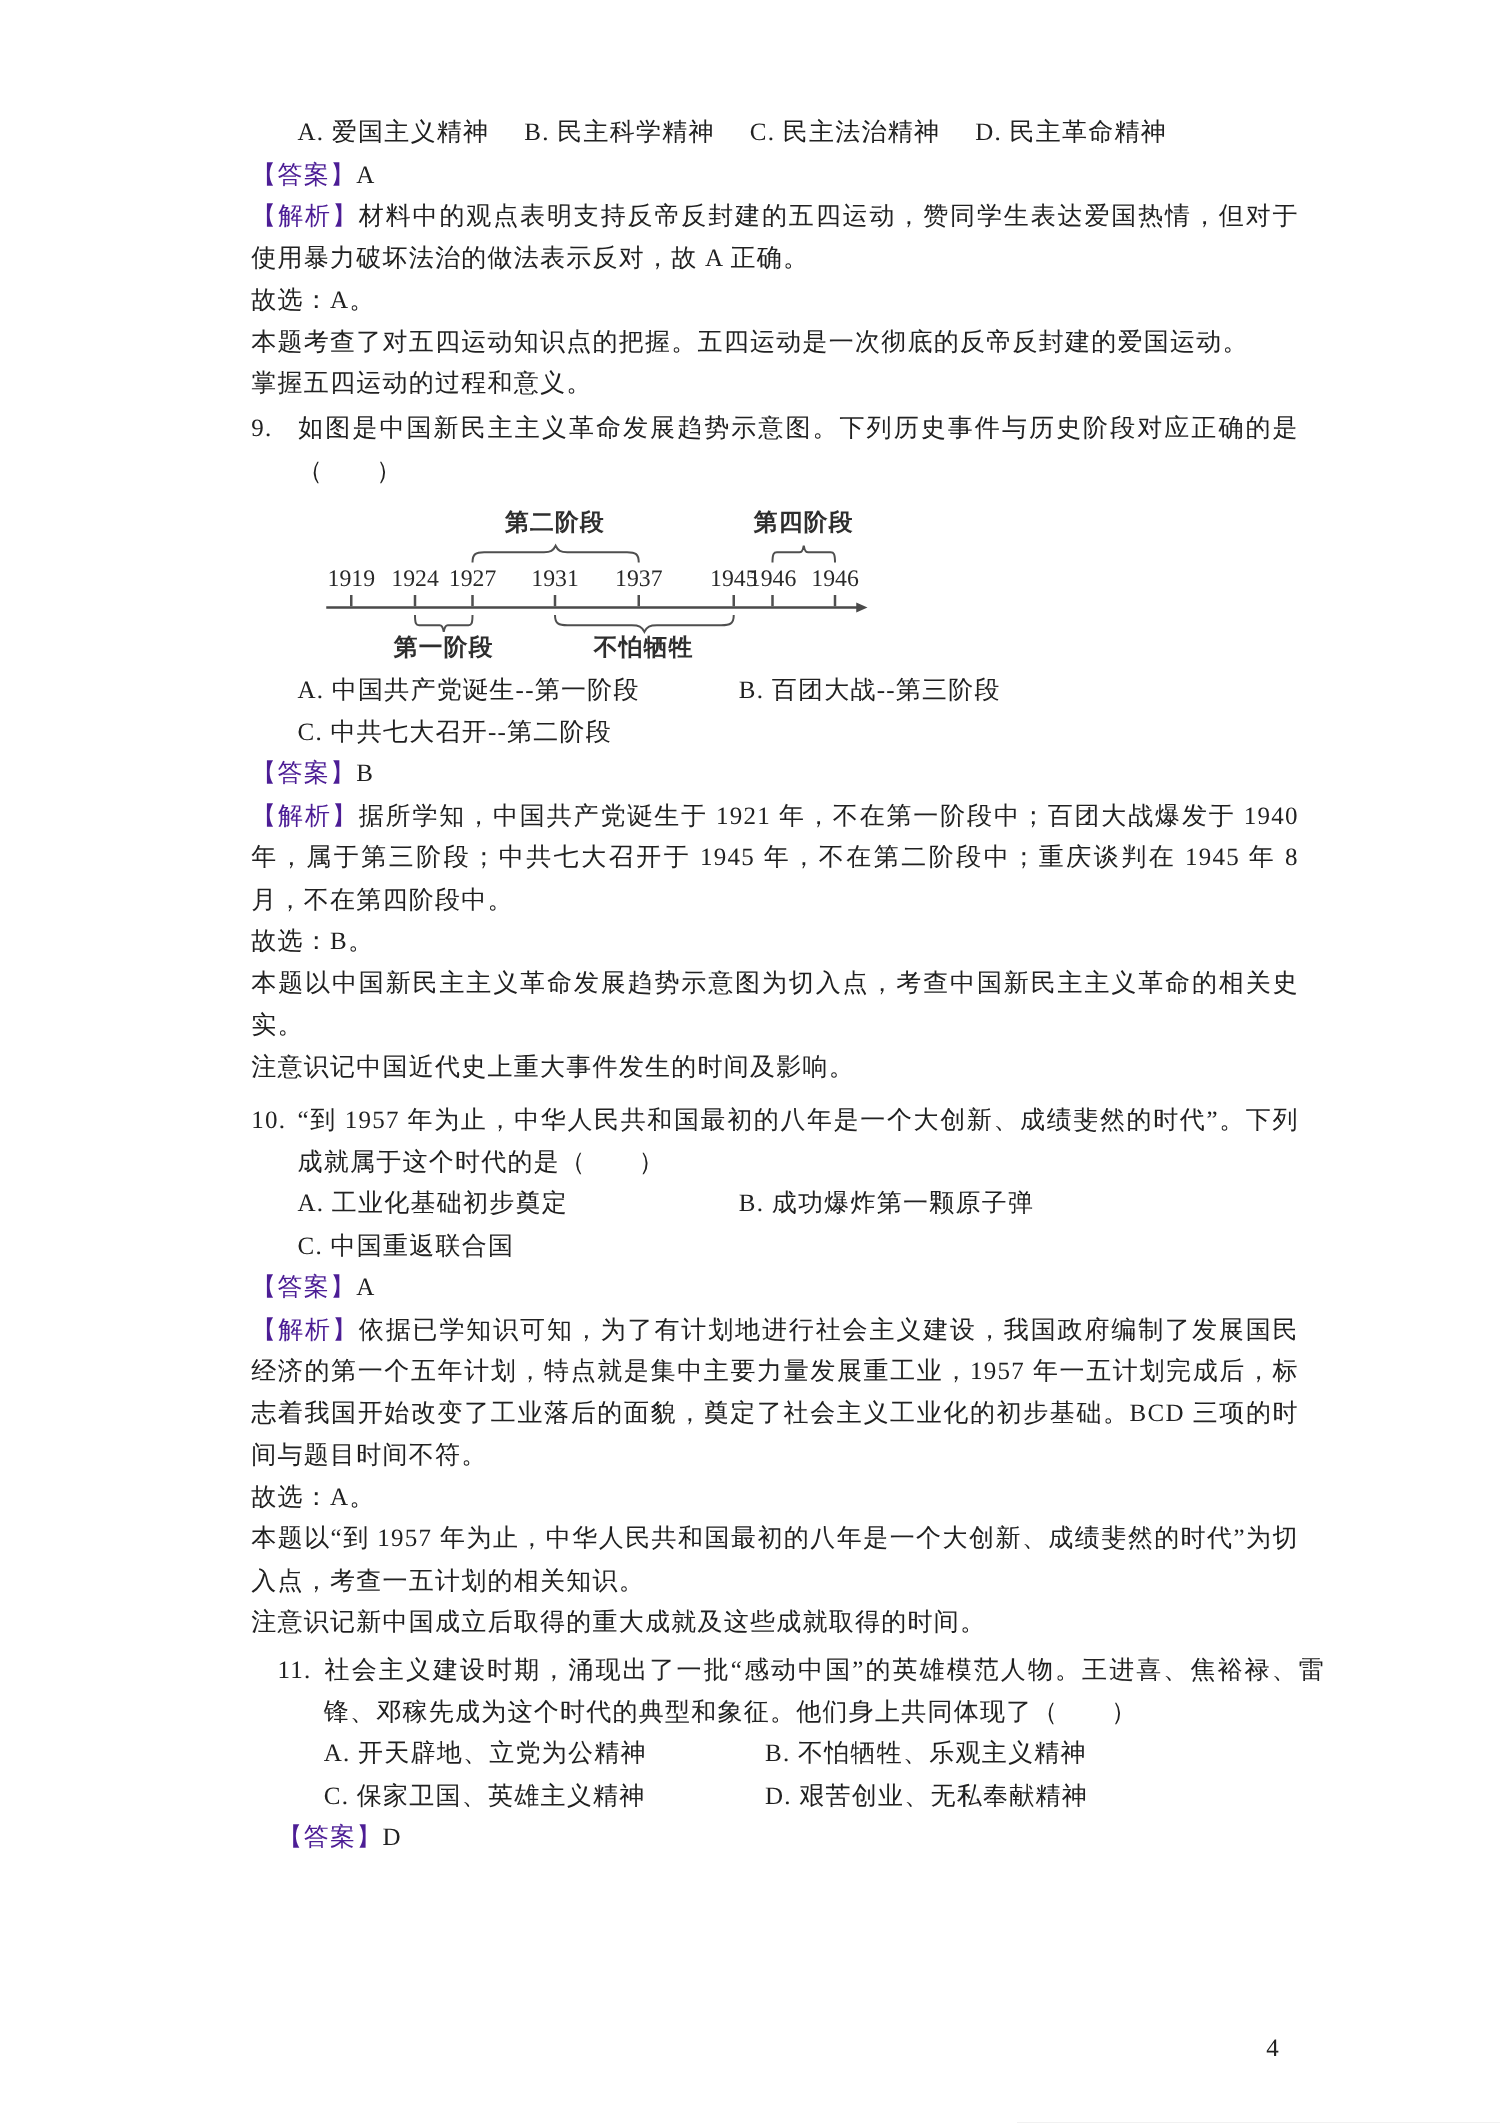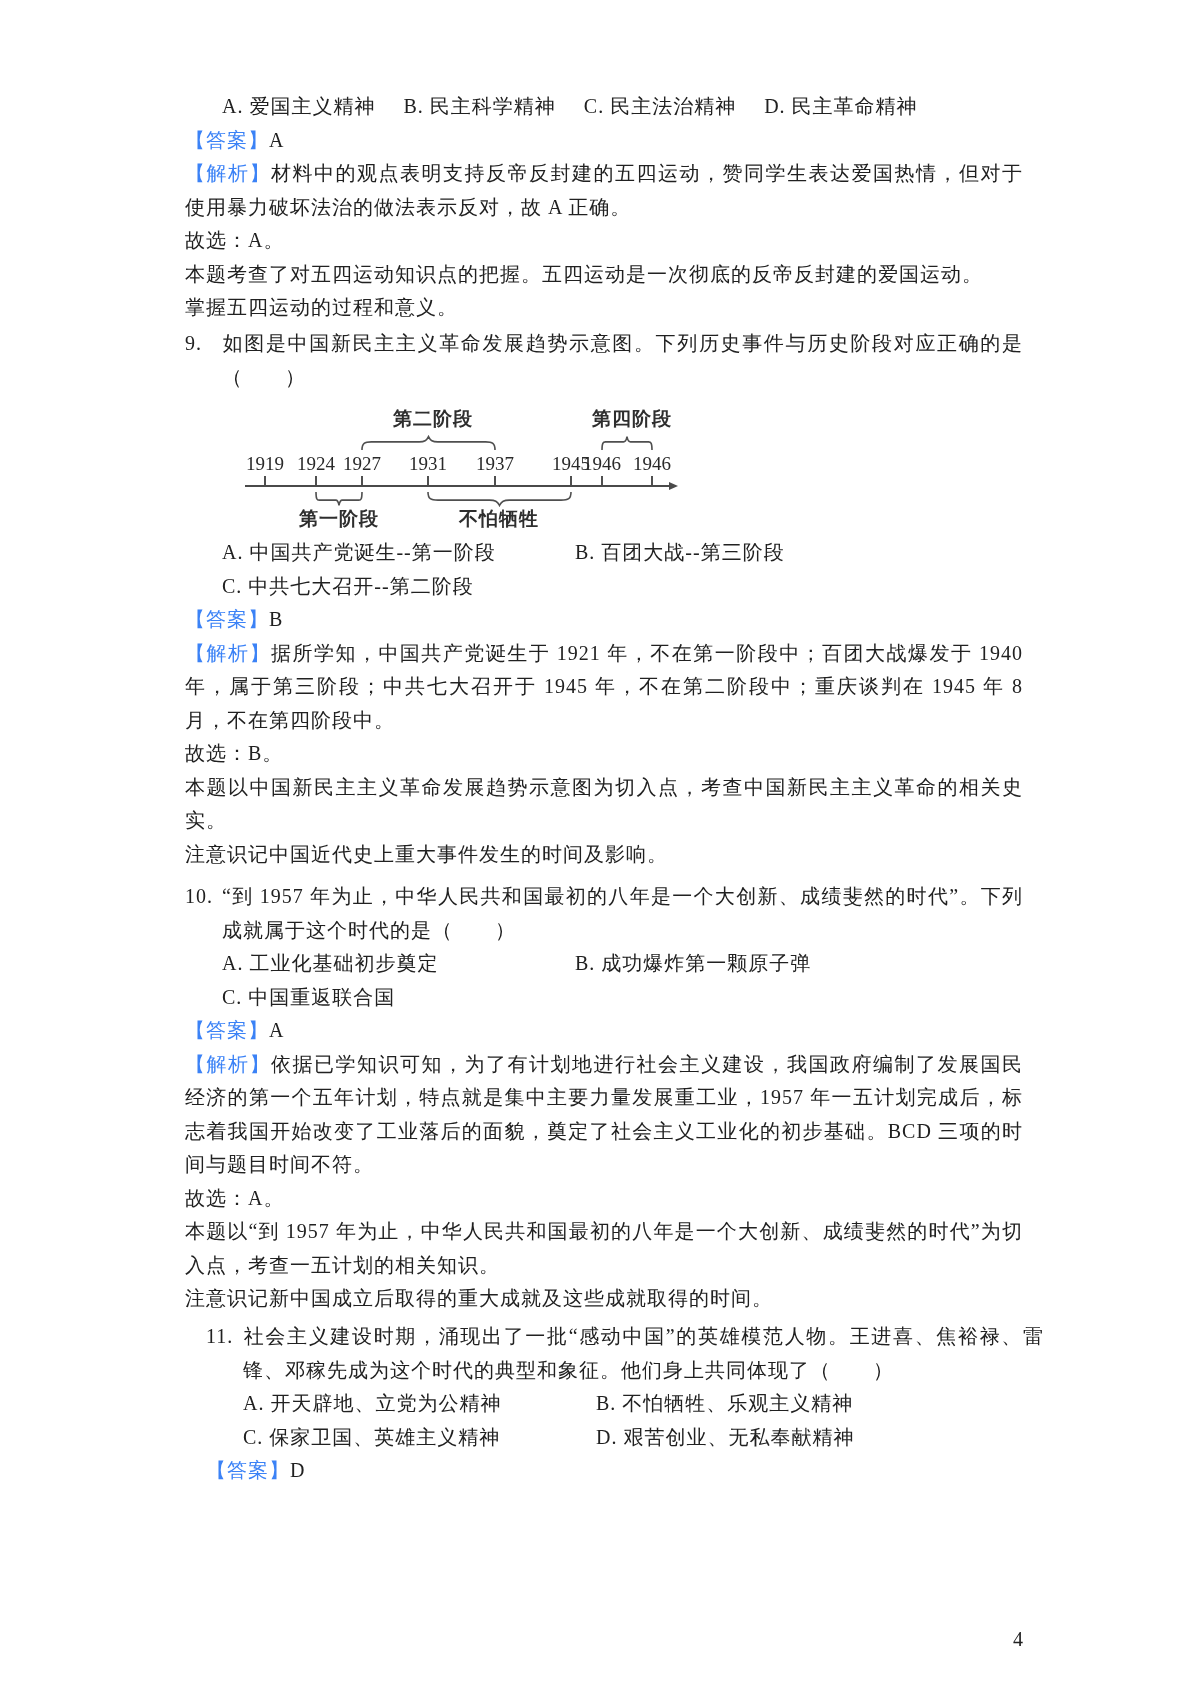--- a/index.html
+++ b/index.html
@@ -8,39 +8,39 @@
     width:1200px;height:1698px;
     background:#ffffff;
     margin:0 auto;
     font-family:"Liberation Serif","DejaVu Serif",serif;
     color:#212121;
     font-size:20px;
     letter-spacing:1px;
     line-height:33.5px;
     overflow:hidden;
   }
-  .sec{position:absolute;left:185px;width:838px;}
+  .sec{position:absolute;left:201px;width:838px;}
   #sec8{top:90px;}
   #sec9{top:327px;height:527px;}
   #sec10{top:880px;}
   #sec11{top:1320px;margin-left:21px;}
   p{margin:0;}
   .para{text-align:justify;}
-  .blue{color:#3b82f6;}
+  .blue{color:#4c1d95;}
   .qline{padding-left:37px;text-indent:-37px;text-align:justify;}
   .qnum{display:inline-block;width:37px;text-indent:0;}
   .opt-row4{display:flex;gap:28px;padding-left:37px;}
   .opt-grid{display:grid;grid-template-columns:353px auto;padding-left:37px;}
   .ansv{color:#212121;}
   
   .diagram{position:relative;width:435px;height:136px;margin:6px 0 0 60px;
            font-family:"Liberation Serif","DejaVu Serif",serif;}
   .stage-label{position:absolute;width:90px;text-align:center;
                font-weight:bold;font-size:19px;line-height:22px;color:#2e2e2e;letter-spacing:1px;}
-  .stage-label.above{top:8px;text-align:right;}
+  .stage-label.above{top:8px;}
   .stage-label.below{top:108px;}
   .brace{position:absolute;height:14px;overflow:visible;}
   .brace.up{top:36px;}
   .brace.down{top:92px;}
   .brace path{stroke:#4f4f4f;fill:none;stroke-width:1.6;vector-effect:non-scaling-stroke;}
   .year{position:absolute;top:53px;width:44px;text-align:center;
         font-size:19px;line-height:22px;color:#2a2a2a;letter-spacing:0;}
   .tick{position:absolute;top:76px;width:2px;height:9px;background:#4f4f4f;}
   .axis{position:absolute;top:85px;left:0;width:426px;border-top:2.5px solid #4a4a4a;}
   .arrow{position:absolute;top:82px;left:424px;width:0;height:0;

